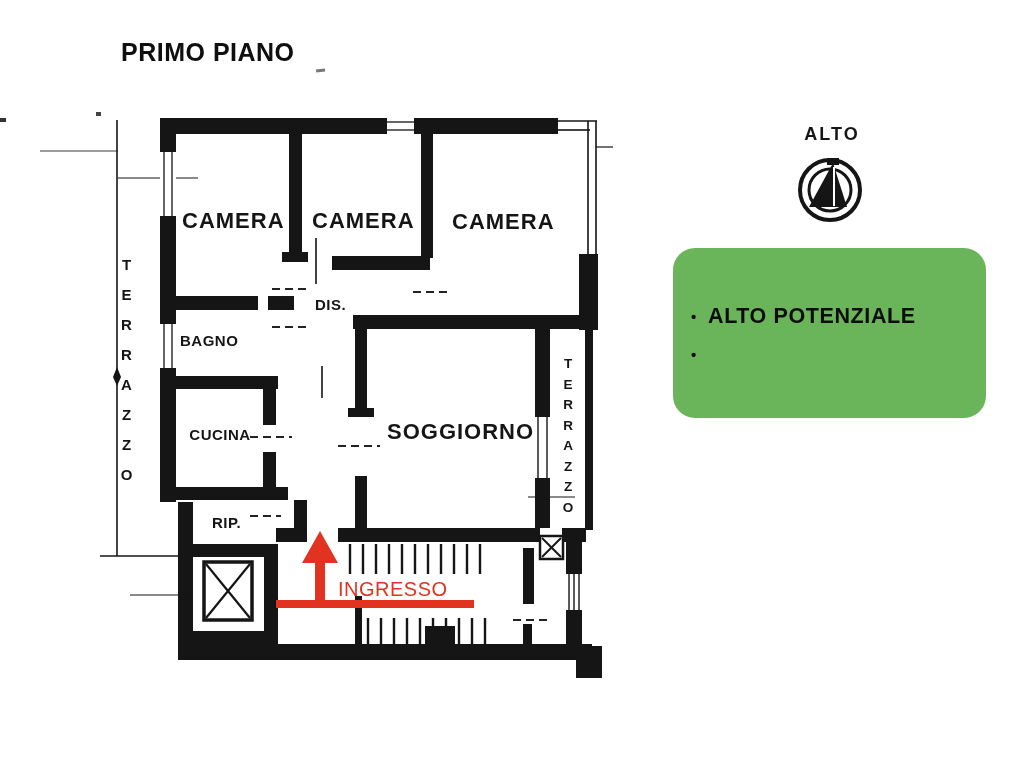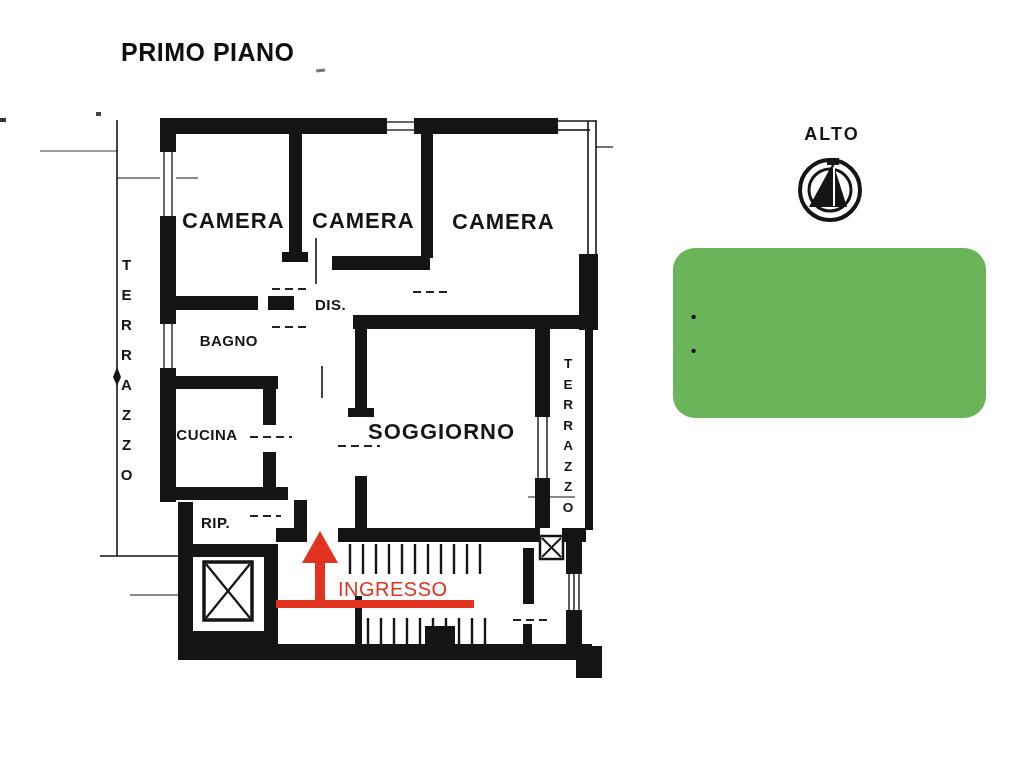--- a/index.html
+++ b/index.html
@@ -189,34 +189,35 @@
       <rect x="827" y="158" width="12" height="7" class="ink"></rect>
     </g>
   </svg>
 
   <div id="title" class="abs label">PRIMO PIANO</div>
 
   <div class="abs label room" style="left:182px;top:208px;width:90px;">CAMERA</div>
   <div class="abs label room" style="left:312px;top:208px;width:90px;">CAMERA</div>
   <div class="abs label room" style="left:452px;top:209px;width:90px;">CAMERA</div>
   <div class="abs label room-sm" style="left:315px;top:296px;">DIS.</div>
-  <div class="abs label room-sm" style="left:180px;top:332px;width:78px;text-align:right;">BAGNO</div>
-  <div class="abs label room-sm" style="left:167px;top:426px;width:80px;text-align:center;">CUCINA</div>
-  <div class="abs label room" style="left:368px;top:419px;width:128px;">SOGGIORNO</div>
-  <div class="abs label room-sm" style="left:201px;top:514px;text-align:right;">RIP.</div>
+  <div class="abs label room-sm" style="left:180px;top:332px;width:78px;text-align:left;">BAGNO</div>
+  <div class="abs label room-sm" style="left:180px;top:426px;width:80px;text-align:center;">CUCINA</div>
+  <div class="abs label room" style="left:387px;top:419px;width:128px;">SOGGIORNO</div>
+  <div class="abs label room-sm" style="left:212px;top:514px;text-align:right;">RIP.</div>
 
   <div id="terrazzo-left" class="abs label vtext">TERRAZZO</div>
   <div id="terrazzo-right" class="abs label vtext">TERRAZZO</div>
 
   <div id="ingresso" class="abs">INGRESSO</div>
 
   <div id="nord" class="abs label">ALTO</div>
 
   <div id="card" class="abs">
     <div class="card-row">
       <span class="card-bullet">•</span>
+      <span>ALTO POTENZIALE</span>
     </div>
     <div class="card-row">
       <span class="card-bullet">•</span>
     </div>
   </div>
 
 </div>
 
 </body></html>

